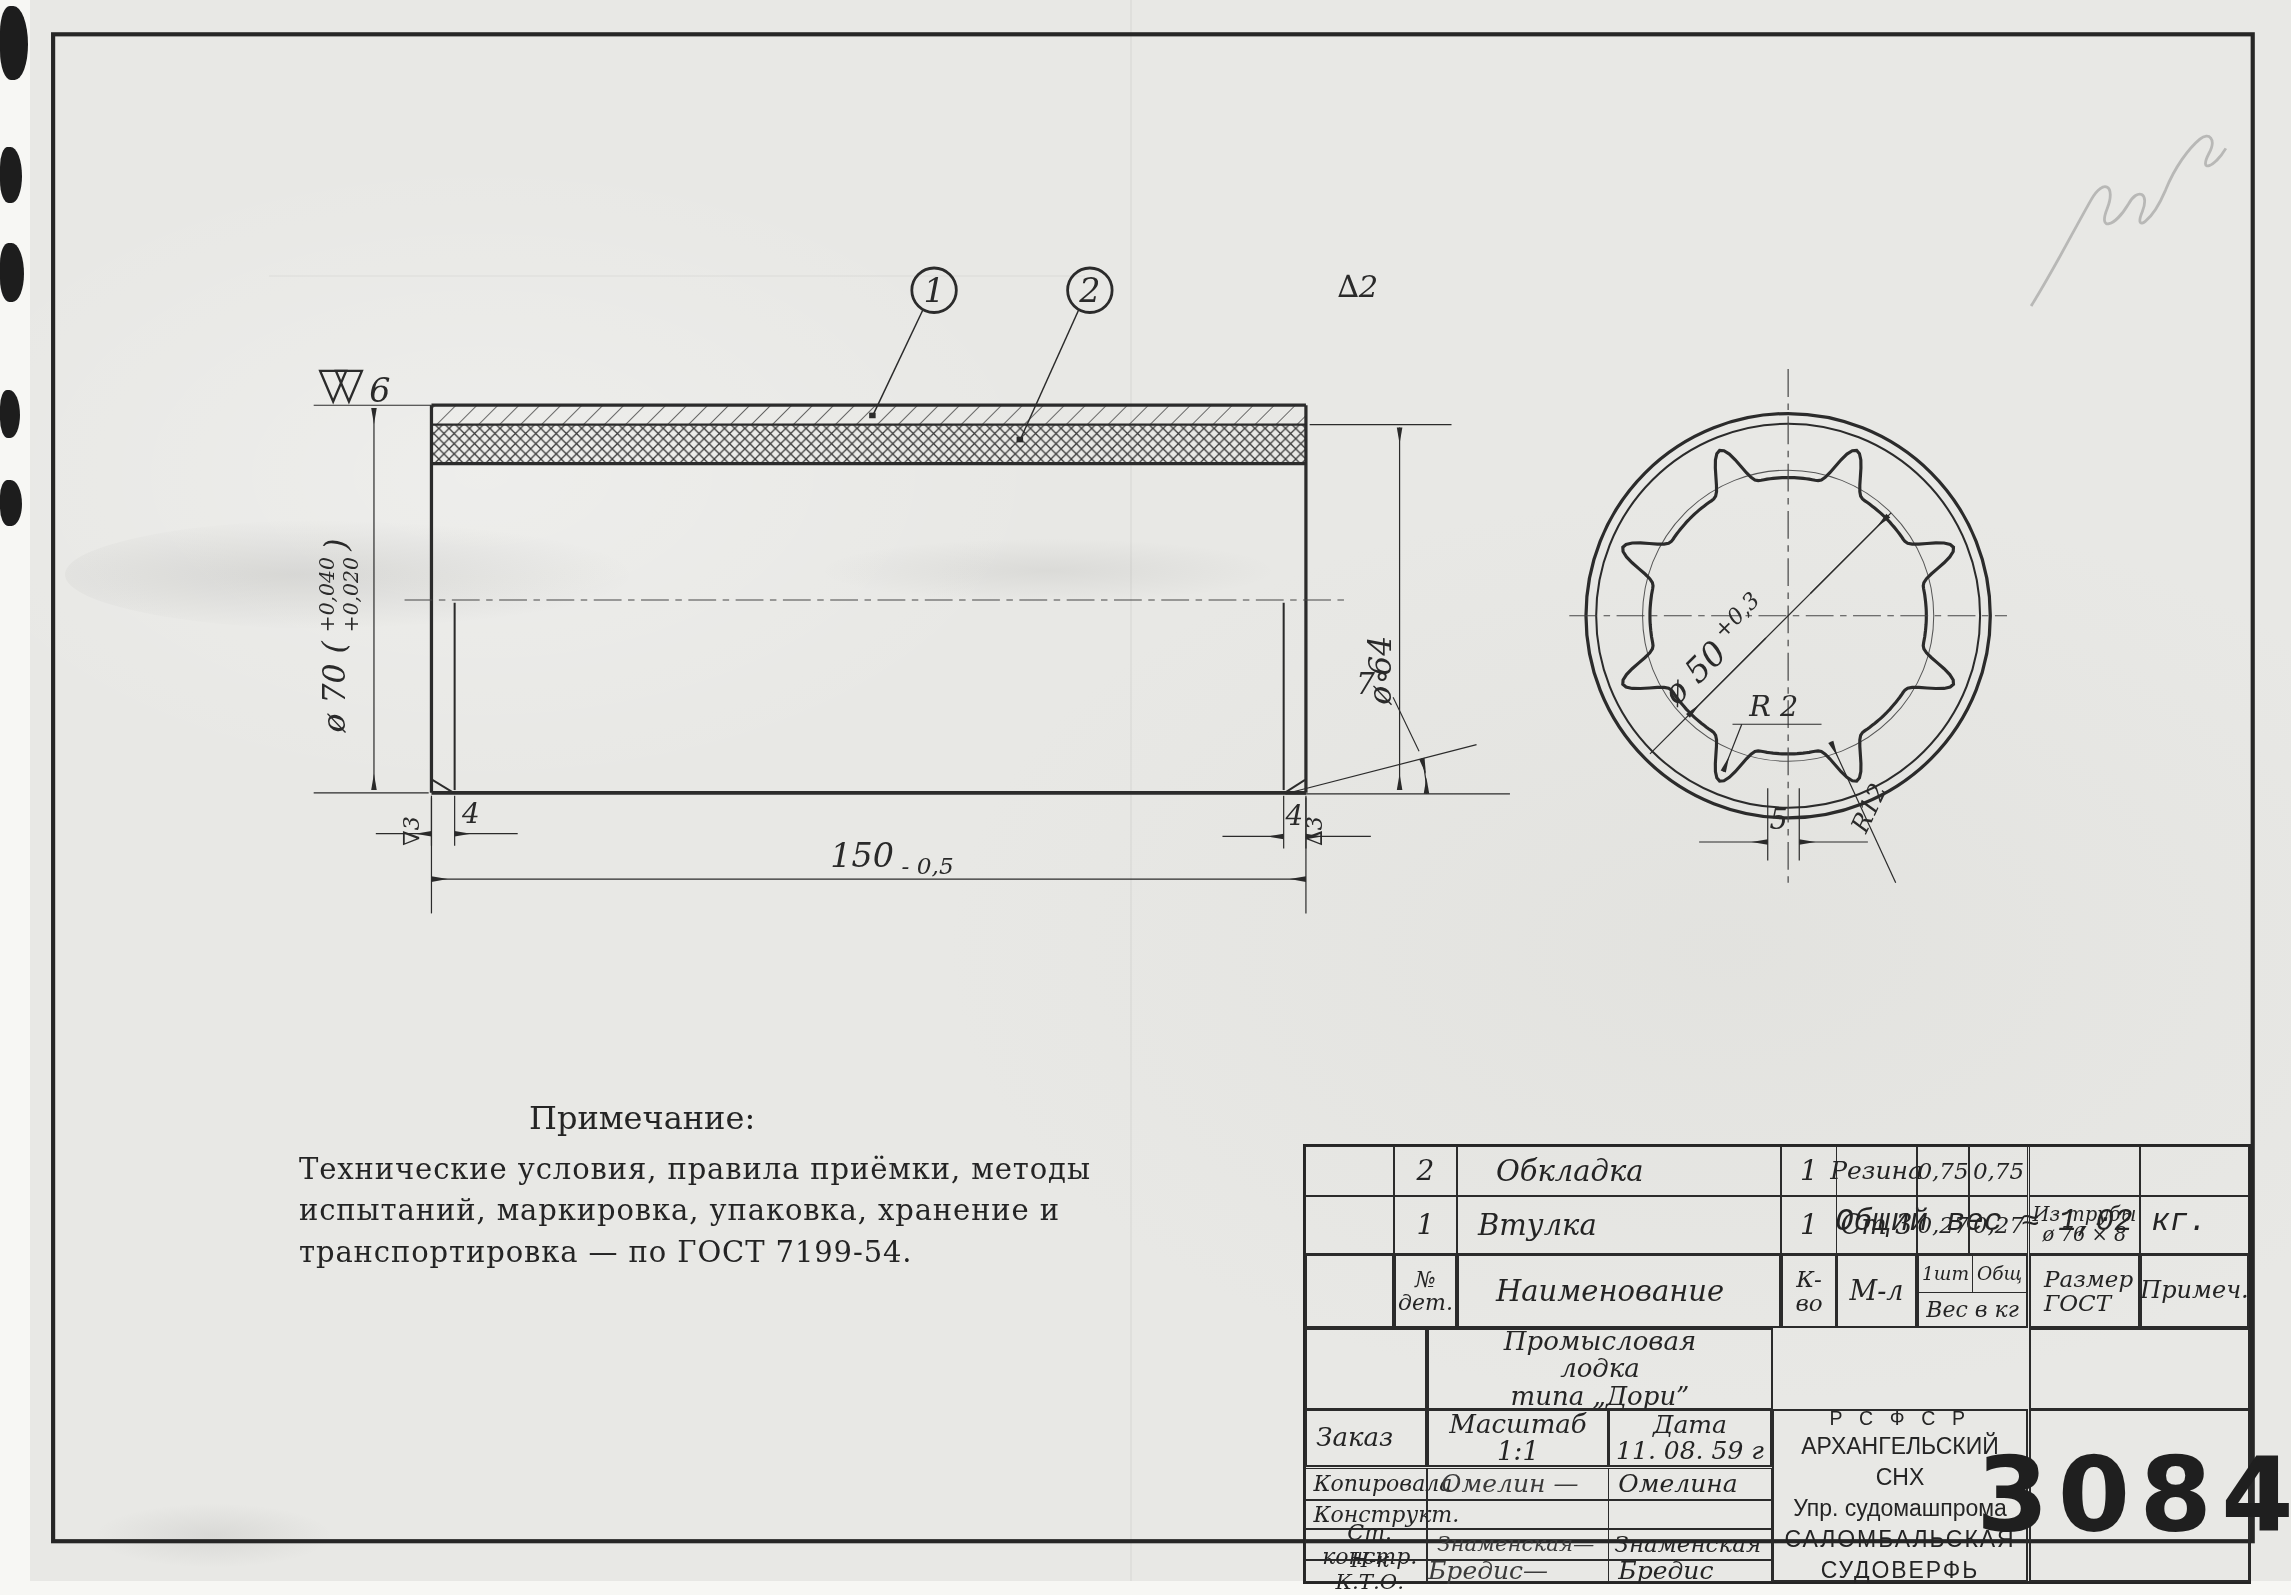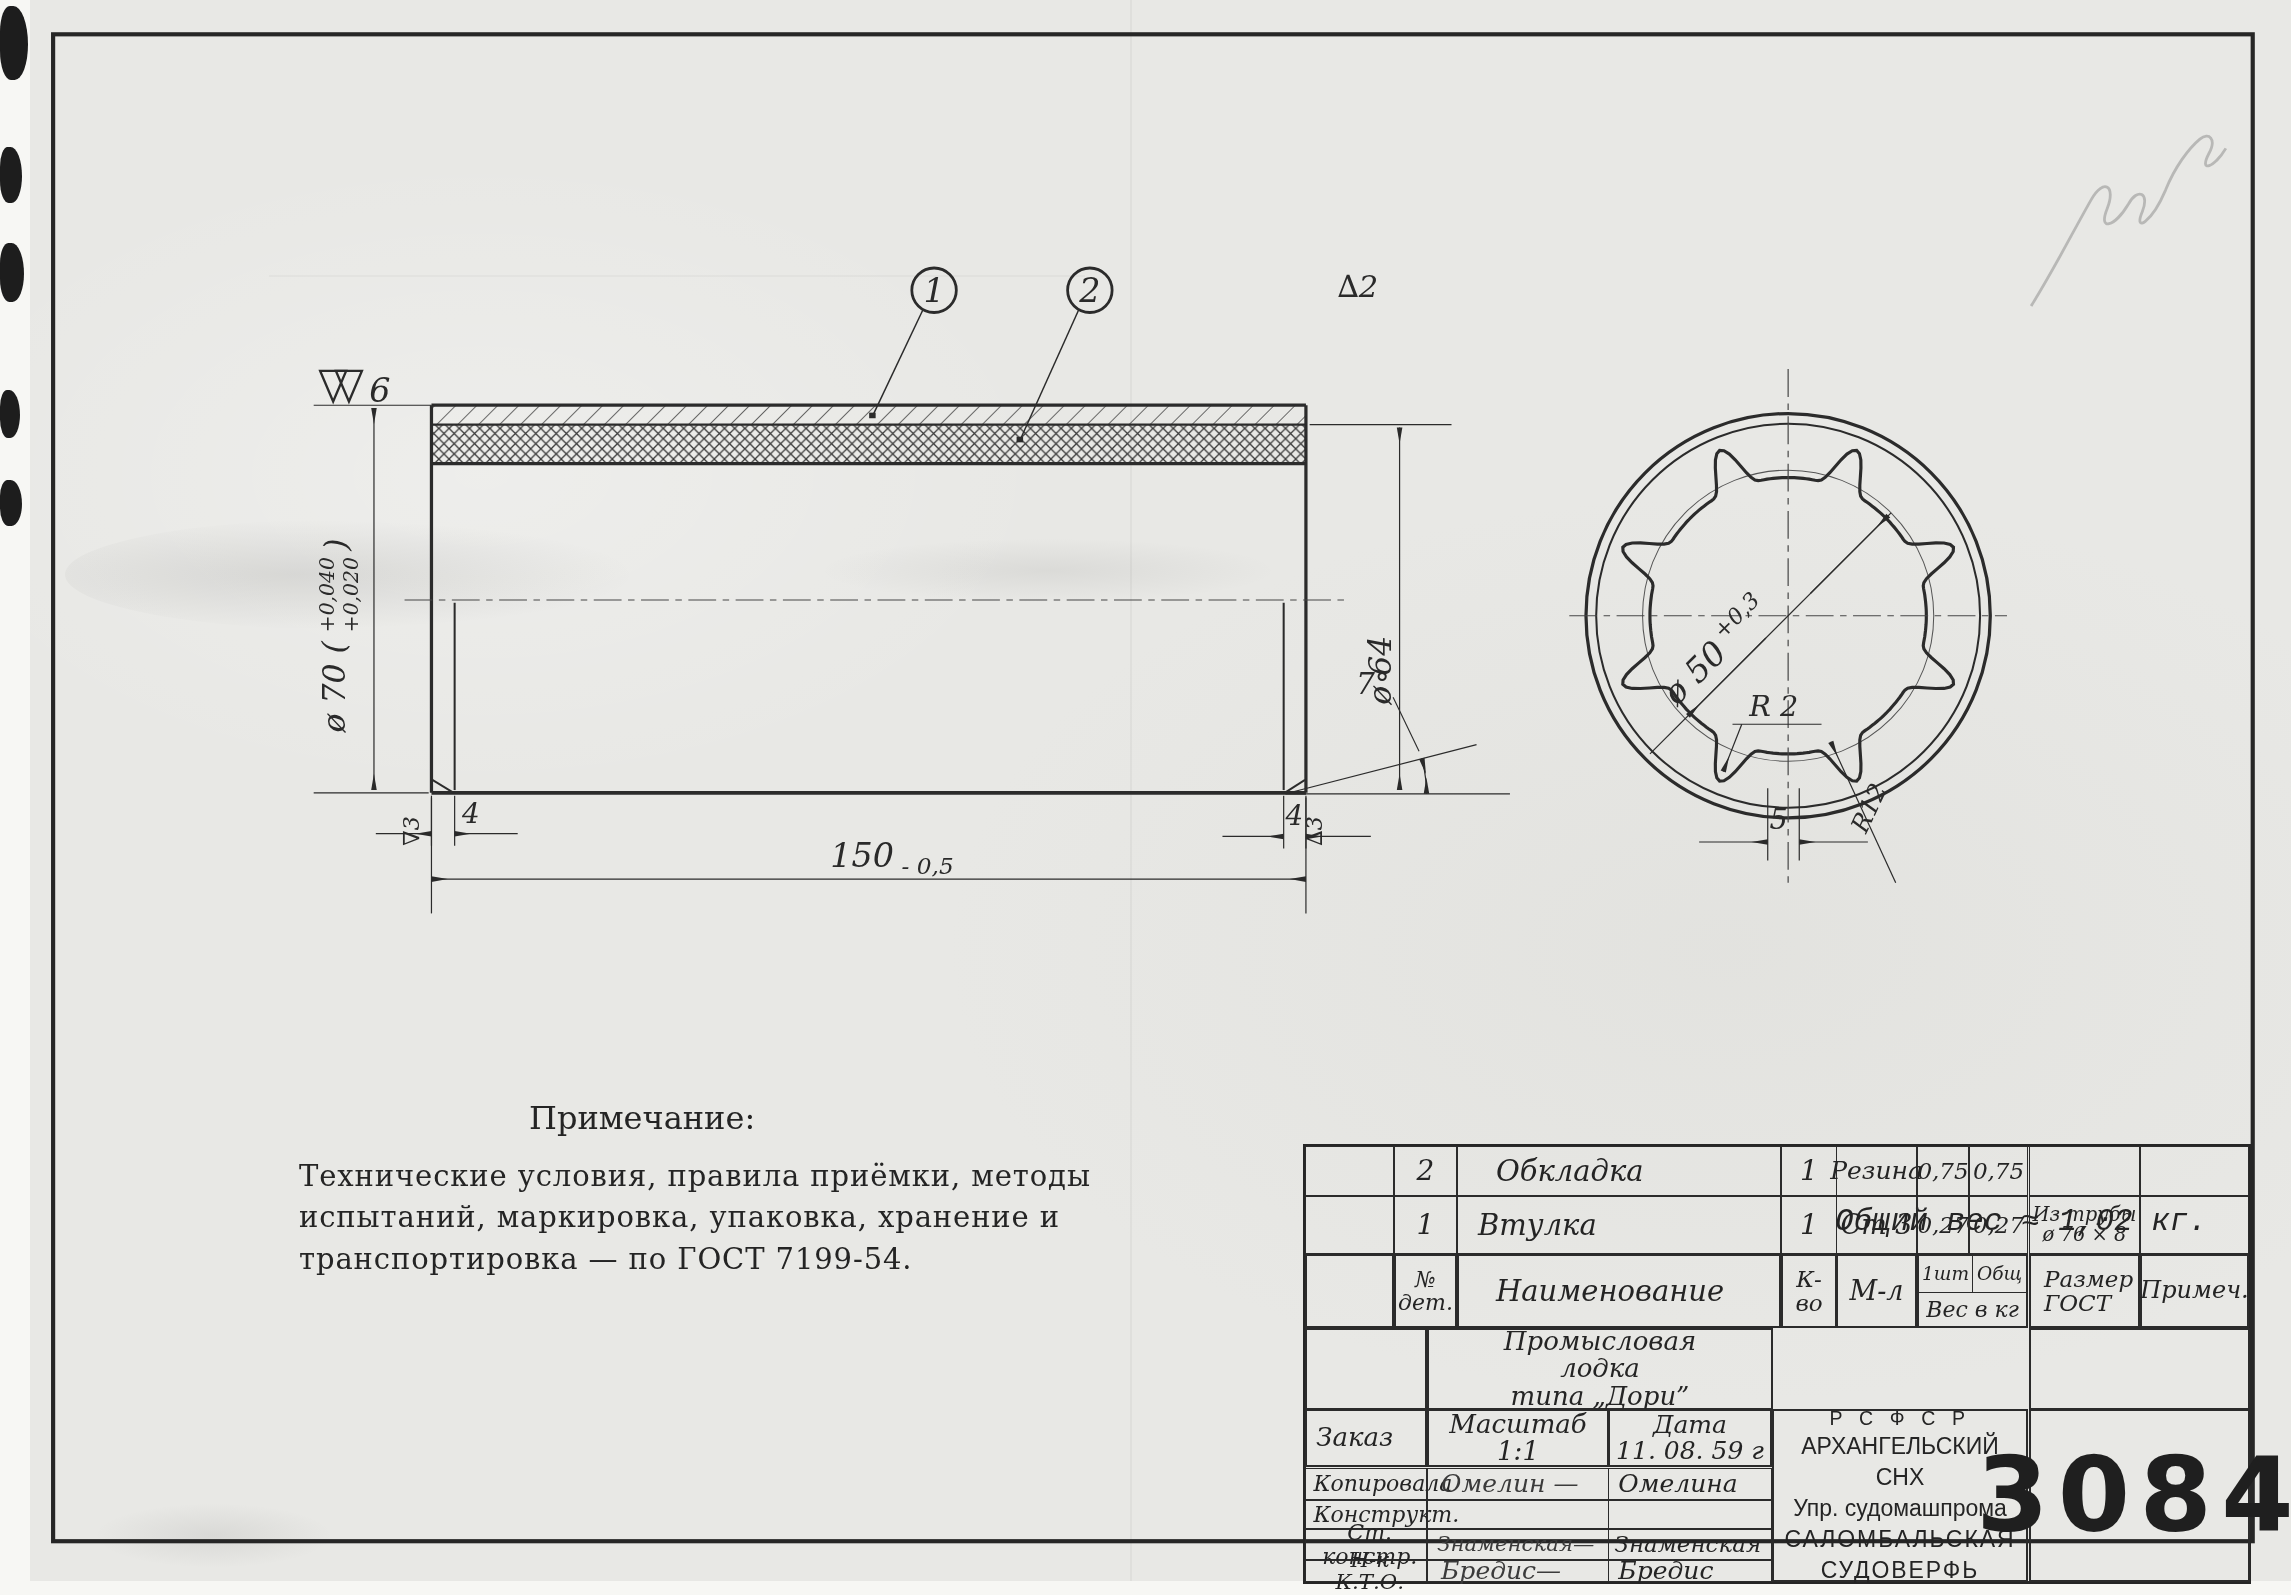--- a/index.html
+++ b/index.html
@@ -21,21 +21,21 @@
         display:flex;align-items:center;justify-content:center;text-align:center;
         line-height:1.05;color:#242424;}
   .cell.heavy{border-width:2.8px;}
   .tb-outer{position:absolute;left:-1.9px;top:-1.9px;width:948px;height:440px;
             border:3.7px solid #262626;box-sizing:border-box;}
   .sig{font-size:25px;}
   .num-big{font-family:"DejaVu Sans", sans-serif;font-style:normal;font-weight:bold;
            font-size:104px;letter-spacing:9.3px;color:#1f1f1f;}
   .org{font-family:"Liberation Sans", sans-serif;font-style:normal;}
   .notes{position:absolute;left:299px;top:1099px;width:835px;color:#242424;}
-  .notes .ttl{font-size:32px;margin-left:230px;margin-bottom:22px;}
+  .notes .ttl{font-size:32px;margin-left:230px;margin-bottom:15px;}
   .notes .ln{font-size:29px;letter-spacing:0.9px;margin-bottom:7.4px;}
   .weight{position:absolute;left:1835px;top:1204px;font-size:31px;font-style:italic;color:#242424;font-family:Liberation Mono, monospace;}
   .squiggle{position:absolute;pointer-events:none;}
 </style>
 </head>
 <body>
 
 <div class="paper"></div>
 
 <div class="edgeblob" style="top:5.6px;width:28px;height:74px;"></div>
@@ -286,21 +286,21 @@
 
   <div class="cell sig" style="left:0;top:354px;width:122px;height:29px;justify-content:flex-start;padding-left:7.4px;font-size:22px;">Конструкт.</div>
   <div class="cell sig" style="left:122px;top:354px;width:182px;height:29px;"></div>
   <div class="cell sig" style="left:303px;top:354px;width:164px;height:29px;"></div>
 
   <div class="cell sig" style="left:0;top:383px;width:122px;height:31px;justify-content:flex-start;padding-left:7.4px;font-size:22px;">Ст. констр.</div>
   <div class="cell sig" style="left:122px;top:383px;width:182px;height:31px;justify-content:flex-start;padding-left:9.3px;color:#3b3b3b;font-size:21.3px;">Знаменская—</div>
   <div class="cell sig" style="left:303px;top:383px;width:164px;height:31px;justify-content:flex-start;padding-left:5.6px;font-size:23px;">Знаменская</div>
 
   <div class="cell sig" style="left:0;top:414px;width:122px;height:22px;justify-content:flex-start;padding-left:7.4px;font-size:21.3px;">Н-к  К.Т.О.</div>
-  <div class="cell sig" style="left:122px;top:414px;width:182px;height:22px;justify-content:flex-start;padding-left:13px;color:#3b3b3b;">Бредис—</div>
+  <div class="cell sig" style="left:122px;top:414px;width:182px;height:22px;justify-content:flex-start;color:#3b3b3b;">Бредис—</div>
   <div class="cell sig" style="left:303px;top:414px;width:164px;height:22px;justify-content:flex-start;padding-left:9.3px;">Бредис</div>
 
   <div class="cell heavy org" style="left:467px;top:263px;width:256px;height:173px;flex-direction:column;line-height:1.35;">
     <span style="font-size:19.5px;letter-spacing:5.6px;">Р С Ф С Р</span>
     <span style="font-size:23px;">АРХАНГЕЛЬСКИЙ СНХ</span>
     <span style="font-size:23px;">Упр. судомашпрома</span>
     <span style="font-size:23px;letter-spacing:1.9px;">САЛОМБАЛЬСКАЯ</span>
     <span style="font-size:23px;letter-spacing:1.9px;">СУДОВЕРФЬ</span>
   </div>
 

